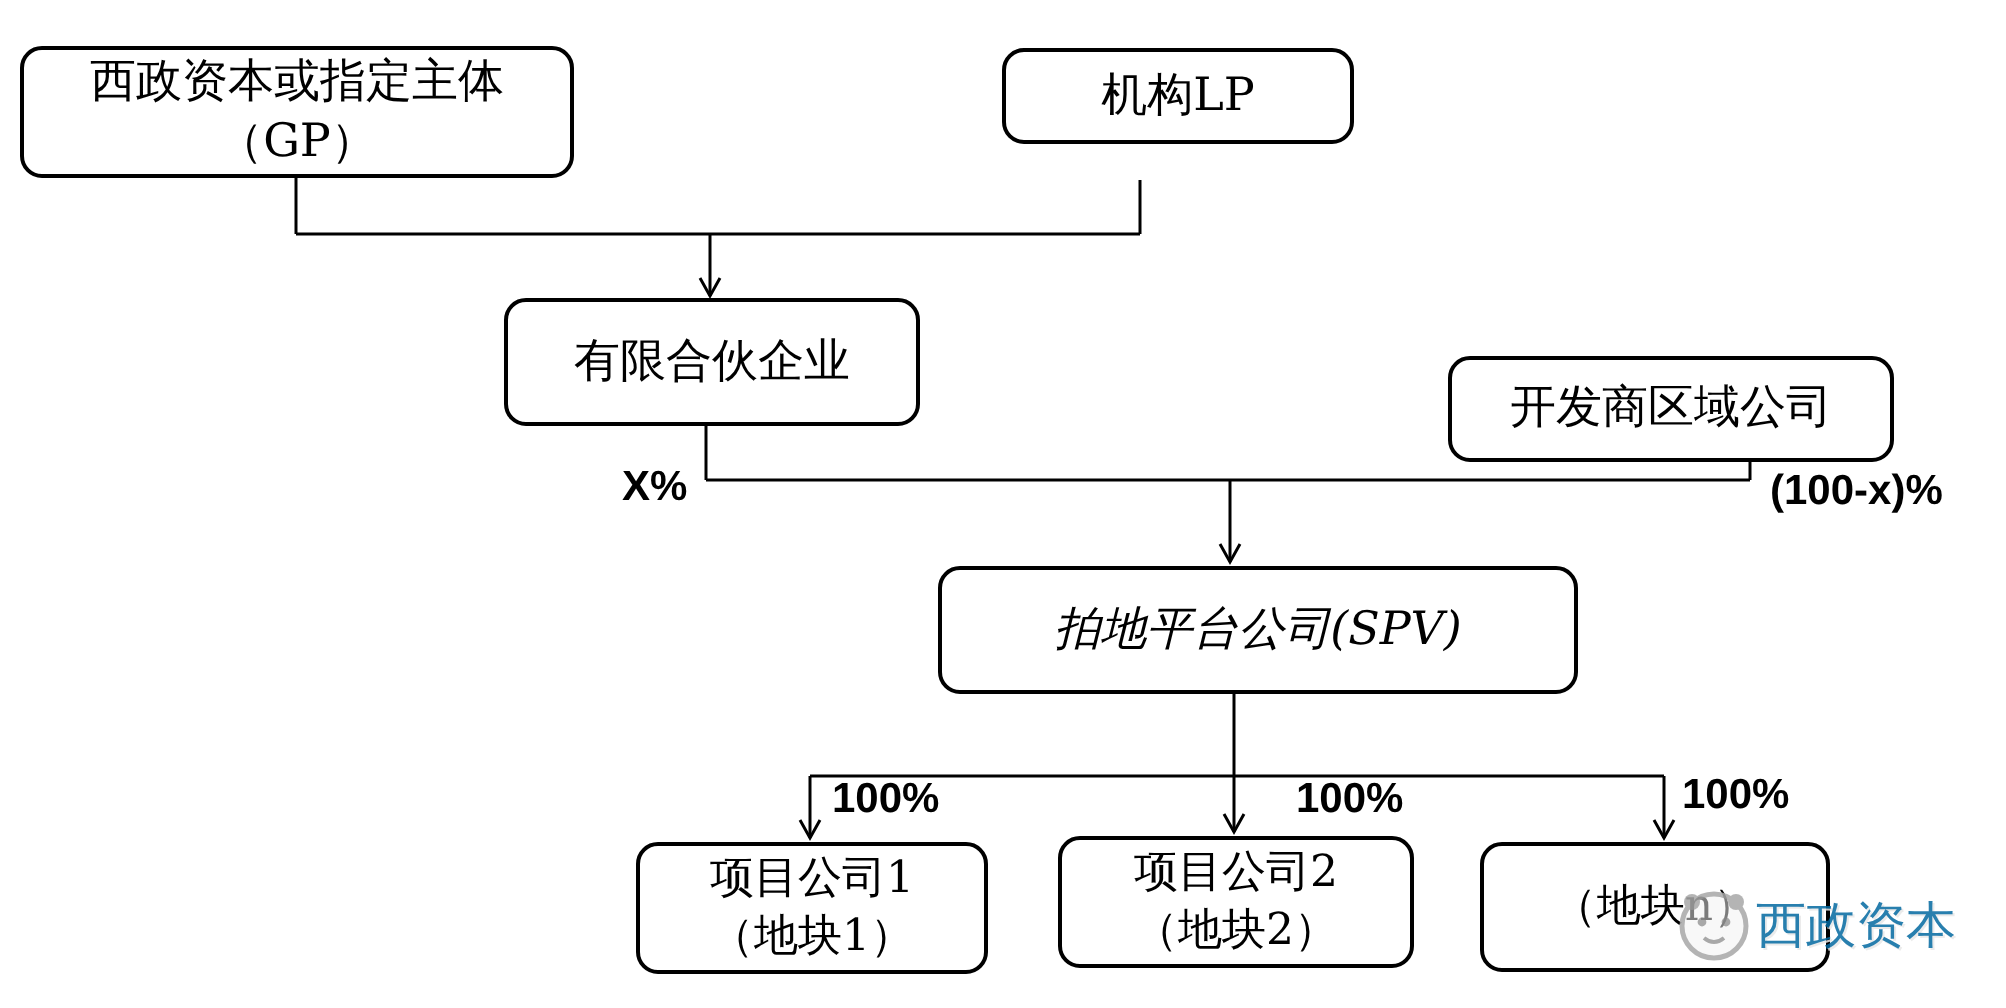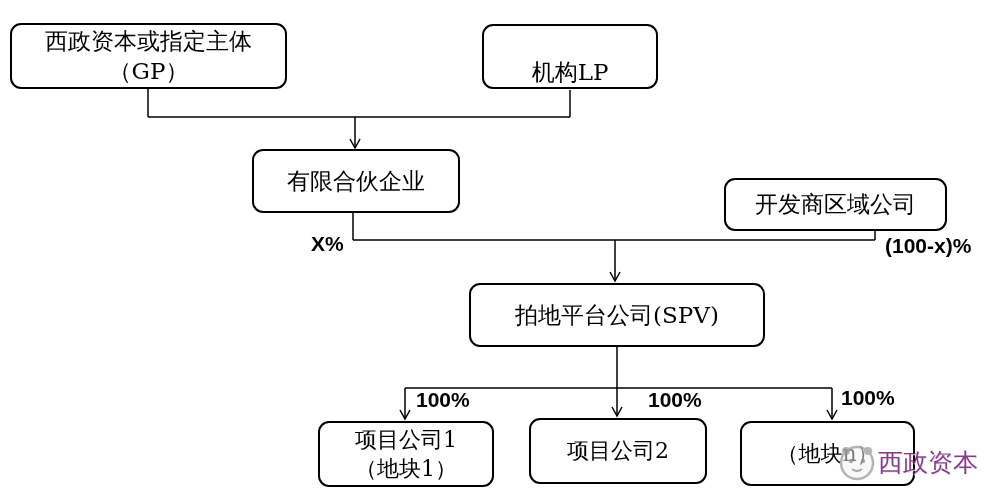--- a/index.html
+++ b/index.html
@@ -27,24 +27,24 @@
     flex-direction: column;
     align-items: center;
     justify-content: center;
     font-size: 23px;
     line-height: 1.32;
     color: #000000;
     text-align: center;
     white-space: nowrap;
   }
   .n-gp          { left: 10px;  top: 23px;  width: 277px; height: 66px; }
-  .n-lp          { left: 482px; top: 24px;  width: 176px; height: 65px; justify-content: flex-end; }
+  .n-lp          { left: 501px; top: 24px;  width: 176px; height: 48px; }
   .n-partnership { left: 252px; top: 149px; width: 208px; height: 64px; text-align: center; }
   .n-developer   { left: 724px; top: 150px; width: 223px; height: 53px; margin-top: 28px; }
-  .n-spv         { left: 469px; top: 283px; width: 296px; height: 64px; }
+  .n-spv         { left: 469px; top: 283px; width: 320px; height: 64px; font-style: italic; }
   .n-p1          { left: 318px; top: 421px; width: 176px; height: 66px; font-size: 22px; text-align: right; }
   .n-p2          { left: 529px; top: 418px; width: 178px; height: 66px; font-size: 22px; }
   .n-pn          { left: 740px; top: 421px; width: 175px; height: 65px; font-size: 22px; }
   .pct {
     position: absolute;
     font-family: "Liberation Sans", "DejaVu Sans", sans-serif;
     font-weight: 700;
     font-size: 21px;
     color: #000000;
     white-space: nowrap;
@@ -58,21 +58,21 @@
     position: absolute;
     left: 836px; top: 442px;
     display: flex;
     align-items: center;
     z-index: 5;
     opacity: 0.85;
   }
   .watermark .logo { width: 42px; height: 40px; }
   .watermark .brand {
     font-size: 25px;
-    color: #701a75;
+    color: #0369a1;
     letter-spacing: 0px;
     white-space: nowrap;
     text-shadow: 1px 1px 0 #e8e8e8;
   }
 </style>
 </head>
 <body>
 
 <div class="canvas">
 
@@ -121,20 +121,21 @@
     <span>拍地平台公司(SPV)</span>
   </div>
 
   <div class="node n-p1">
     <span>项目公司1</span>
     <span>（地块1）</span>
   </div>
 
   <div class="node n-p2">
     <span>项目公司2</span>
+    <span>（地块2）</span>
   </div>
 
   <div class="node n-pn">
     <span>（地块n）</span>
   </div>
 
   <div class="pct pct-x">X%</div>
   <div class="pct pct-100x">(100-x)%</div>
   <div class="pct pct-a">100%</div>
   <div class="pct pct-b">100%</div>

